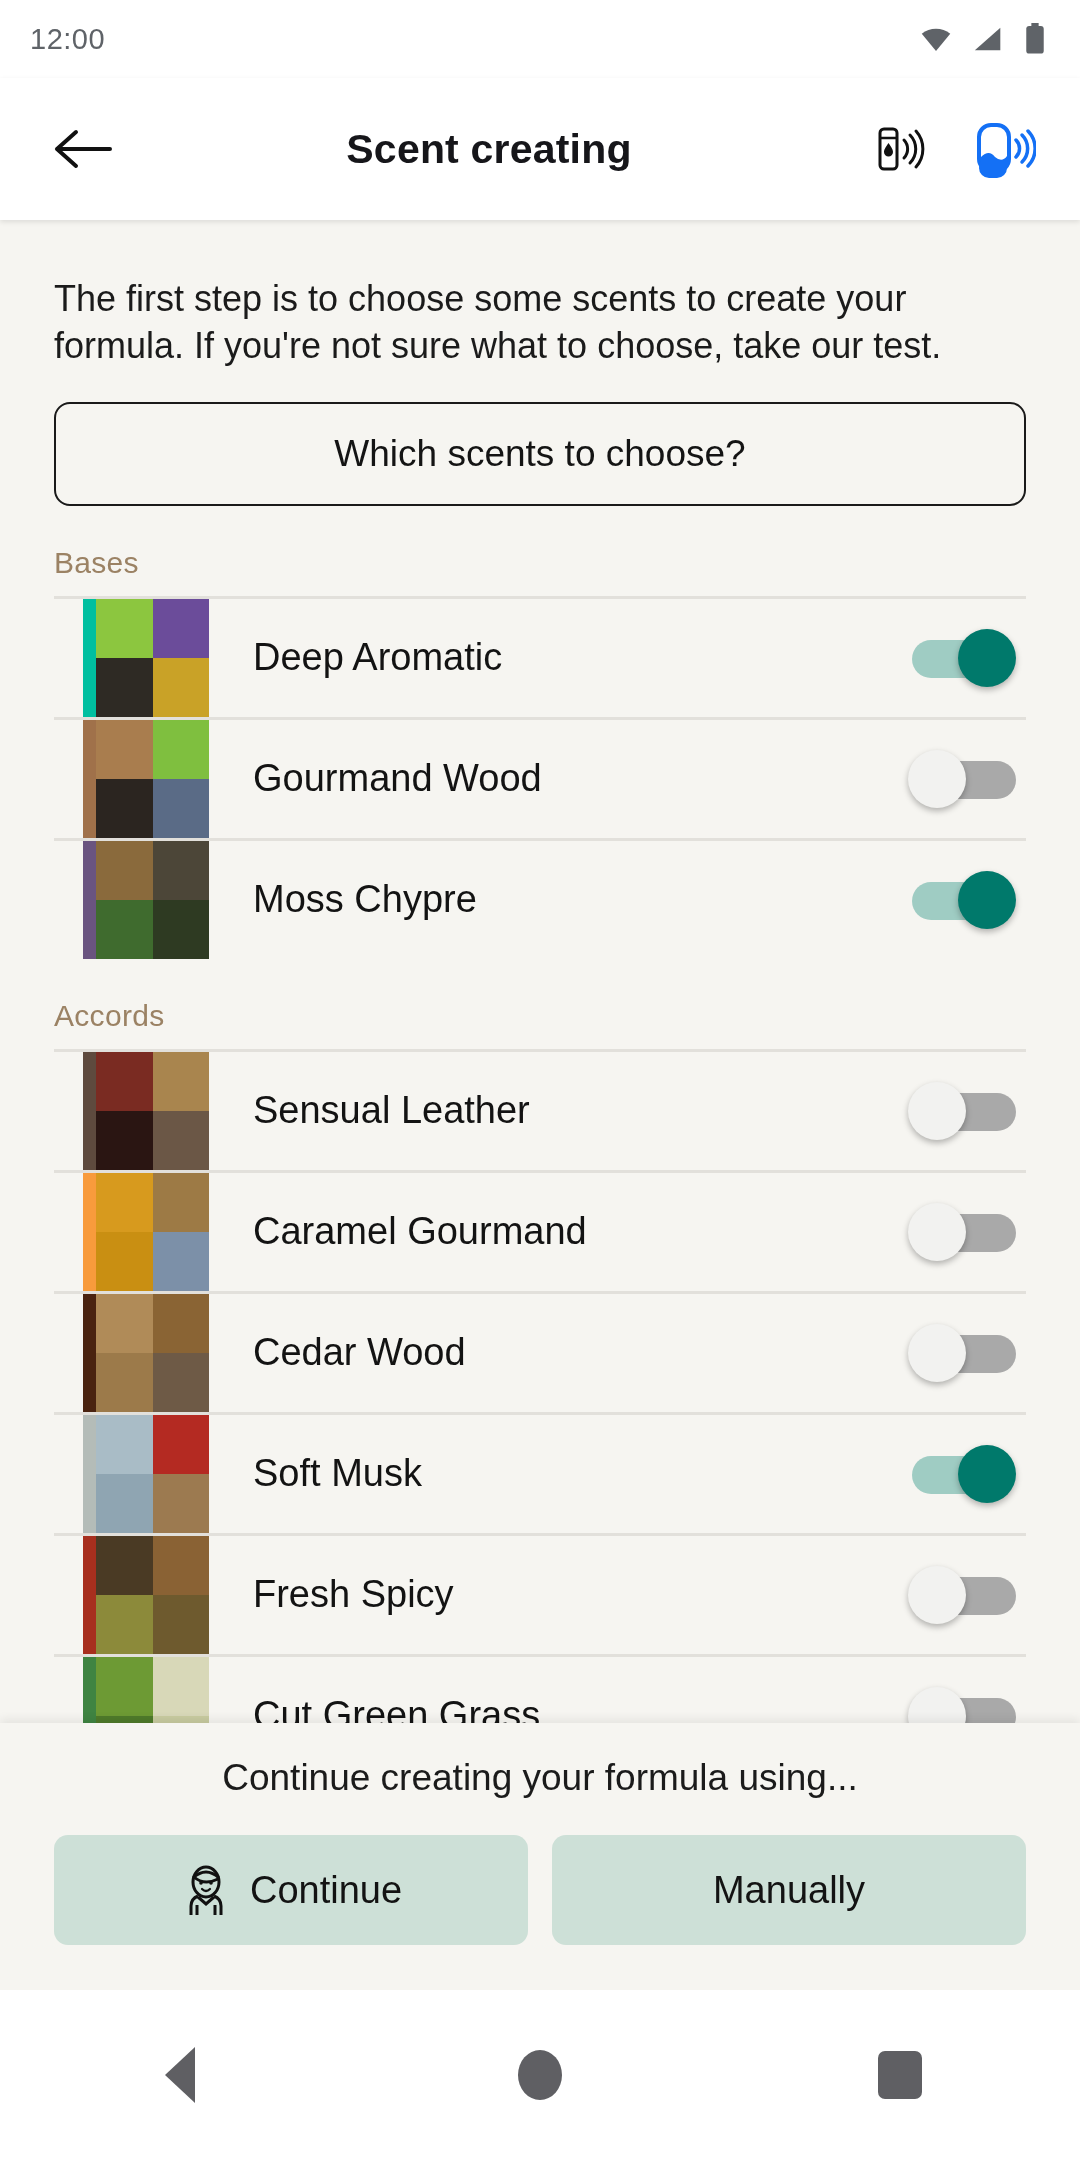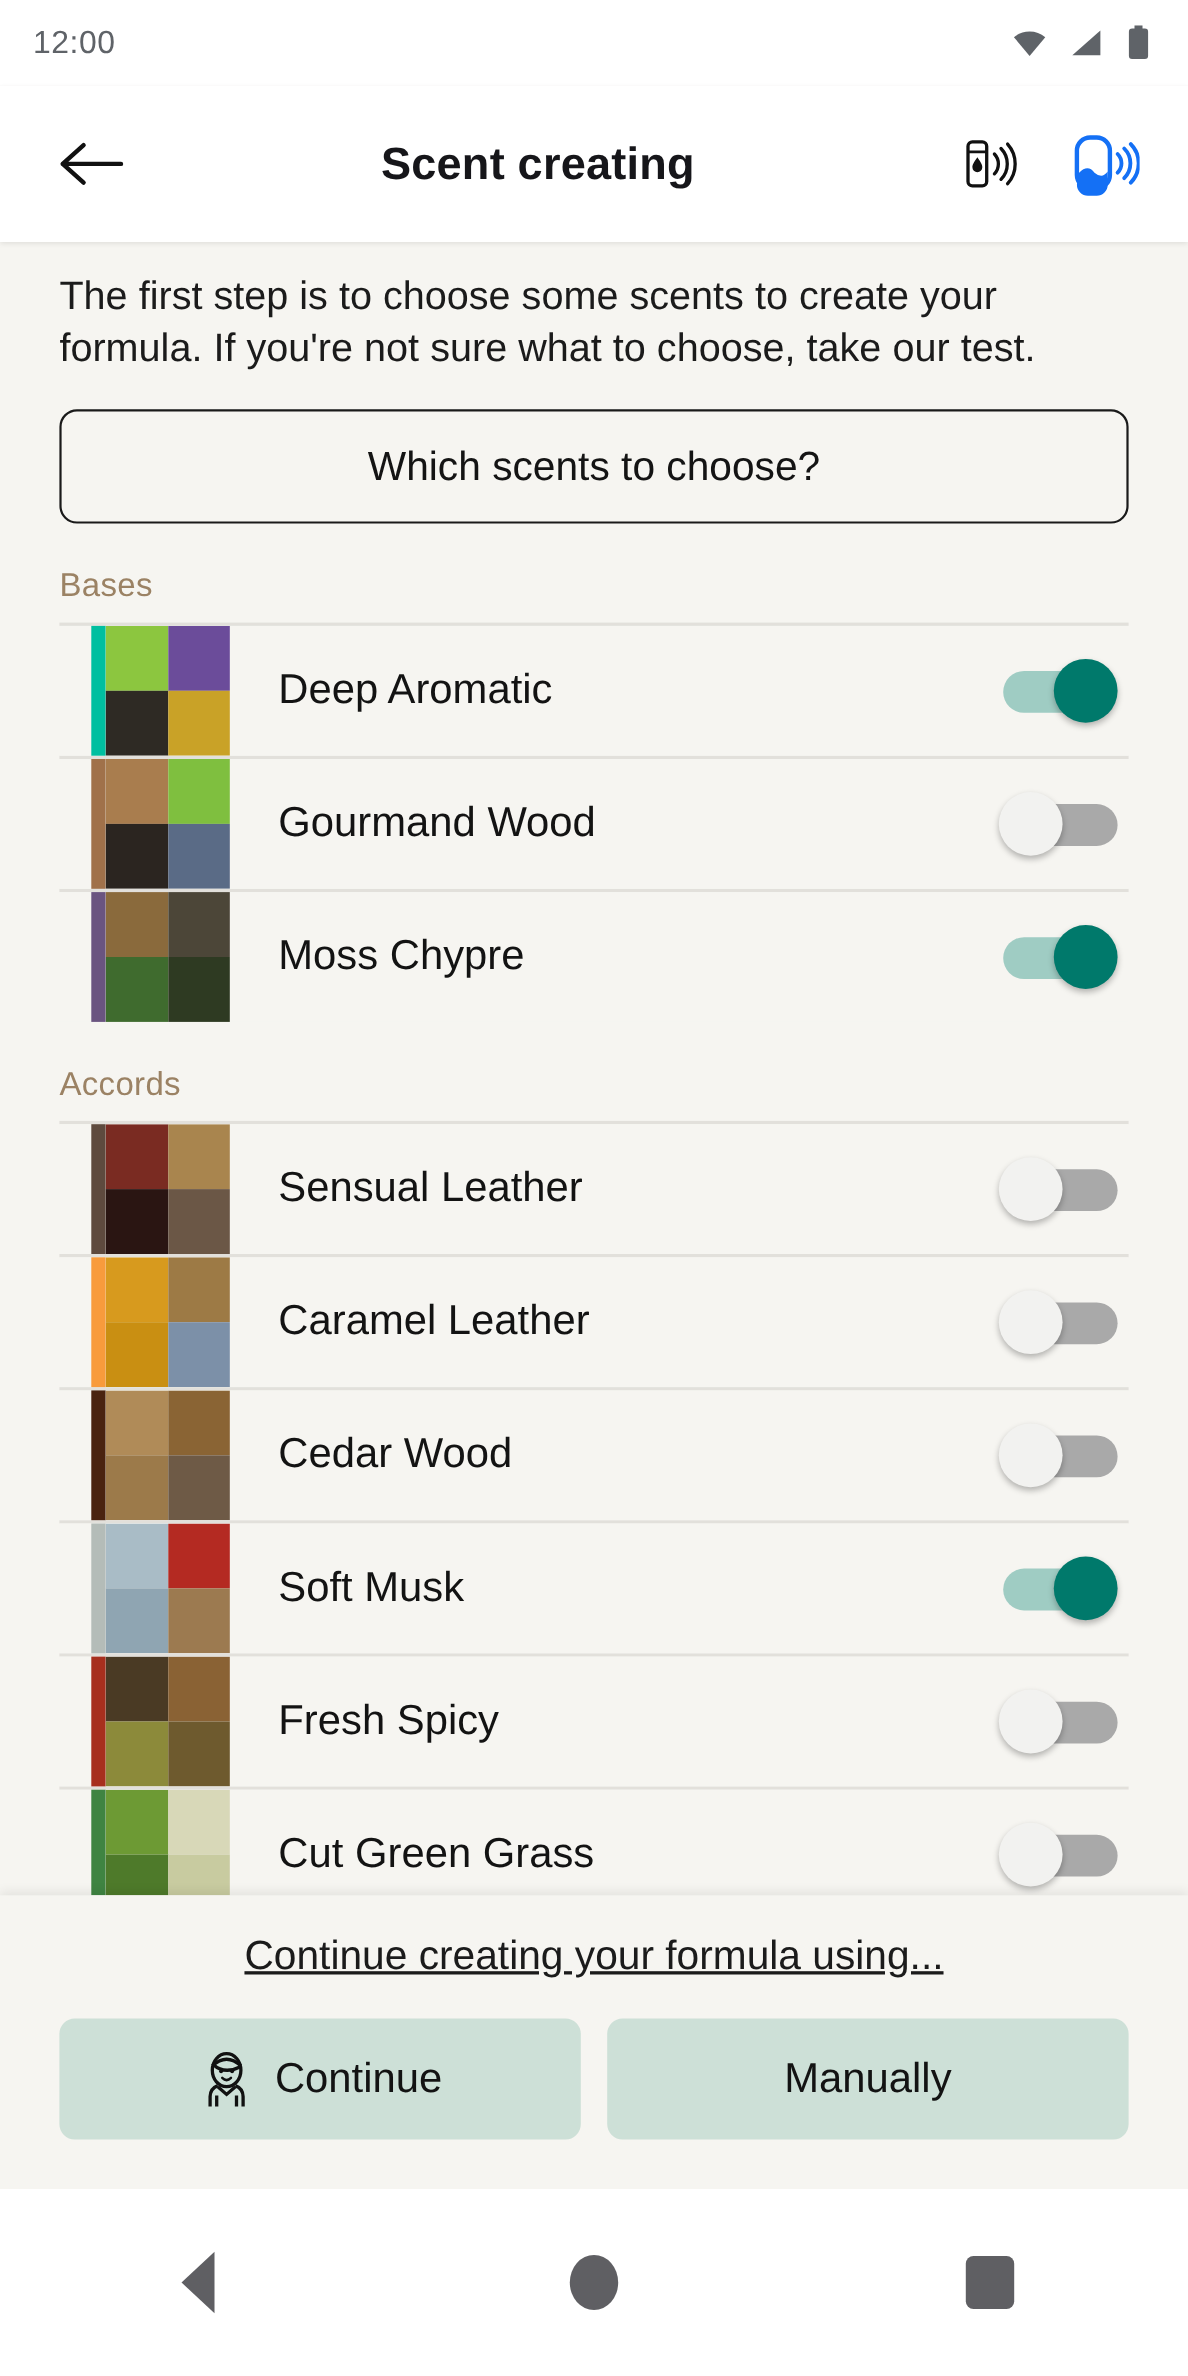--- a/index.html
+++ b/index.html
@@ -33,21 +33,21 @@
   }
   .appbar-actions { display:flex; align-items:center; gap:38px; padding-right:8px; }
   .act { width:66px; height:66px; display:flex; align-items:center; justify-content:center; cursor:pointer; }
 
   
   .content {
     position:absolute; left:0; top:220px; right:0; bottom:437px;
     background:#F6F5F1; overflow:hidden;
   }
   .intro {
-    padding:26px 54px 0 54px; font-size:36px; line-height:1.30;
+    padding:56px 54px 0 54px; font-size:36px; line-height:1.30;
     color:#1B1B1B;
   }
   .cta-wrap { padding:32px 54px 0 54px; }
   .cta {
     height:104px; border:2.5px solid #1A1A1A; border-radius:16px;
     display:flex; align-items:center; justify-content:center;
     font-size:37px; color:#141414; background:#F6F5F1; cursor:pointer;
   }
   .section-title {
     font-size:30px; color:#9B8264; padding:40px 0 16px 54px; letter-spacing:.3px;
@@ -83,21 +83,21 @@
   .switch.off .track  { left:16px; background:#A9A9A9; }
   .switch.off .thumbk { left:0;    background:#F2F2F0; }
 
   
   .bottom {
     position:absolute; left:0; right:0; bottom:170px; height:267px;
     background:#F6F5F1; box-shadow:0 -4px 9px rgba(0,0,0,.07);
     display:flex; flex-direction:column; align-items:center;
     padding-top:34px;
   }
-  .bottom-title { font-size:37px; color:#1B1B1B;text-decoration:underline; }
+  .bottom-title { font-size:37px; color:#1B1B1B; }
   .btnrow { display:flex; gap:24px; margin-top:36px; width:100%; padding:0 54px; }
   .actbtn {
     flex:1; height:110px; background:#CDE0D7; border-radius:14px;
     display:flex; align-items:center; justify-content:center; gap:18px;
     font-size:38px; color:#131313; cursor:pointer;
   }
 
   
   .navbar {
     position:absolute; left:0; right:0; bottom:0; height:170px;
@@ -229,21 +229,21 @@
         </div>
         <div class="rowline"></div>
         <div class="row">
           <div class="accent" style="background: rgb(248, 155, 60);"></div>
           <div class="thumb">
             <span style="background: rgb(215, 154, 30);"></span>
             <span style="background: rgb(157, 122, 69);"></span>
             <span style="background: rgb(201, 143, 18);"></span>
             <span style="background: rgb(124, 144, 168);"></span>
           </div>
-          <div class="rowlabel">Caramel Leather</div>
+          <div class="rowlabel">Caramel Gourmand</div>
           <div class="switch off">
             <div class="track"></div>
             <div class="thumbk"></div>
           </div>
         </div>
         <div class="rowline"></div>
         <div class="row">
           <div class="accent" style="background: rgb(74, 35, 16);"></div>
           <div class="thumb">
             <span style="background: rgb(176, 139, 88);"></span>

